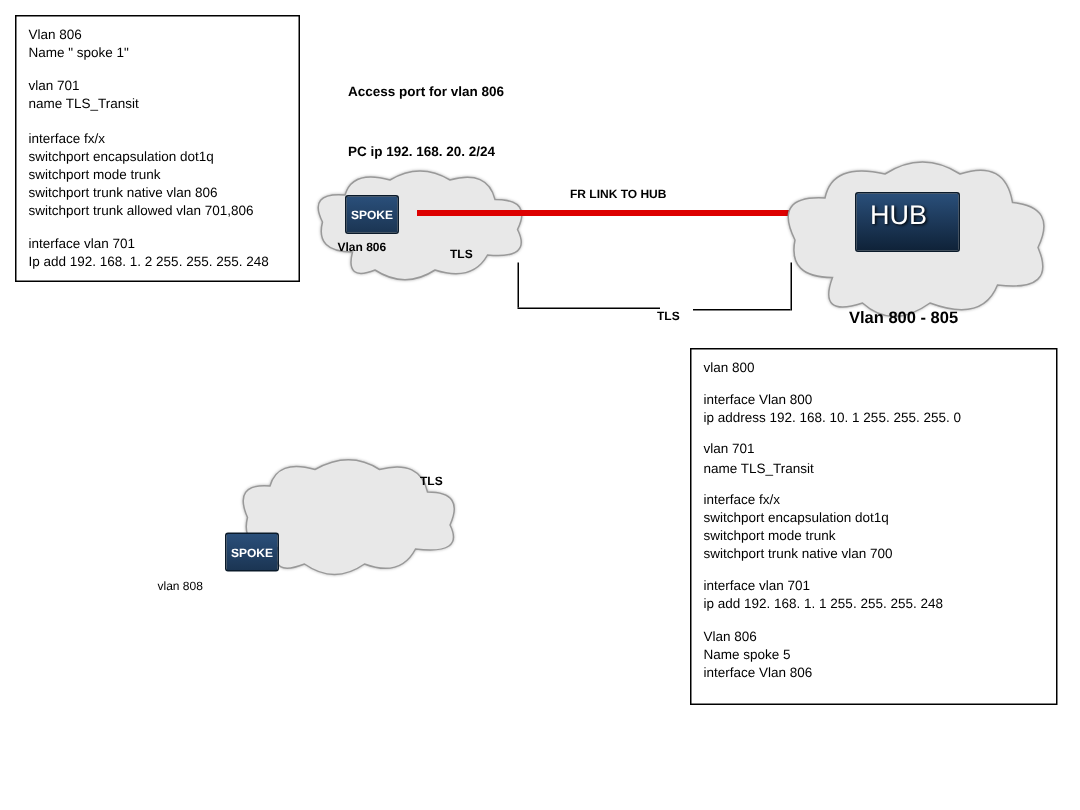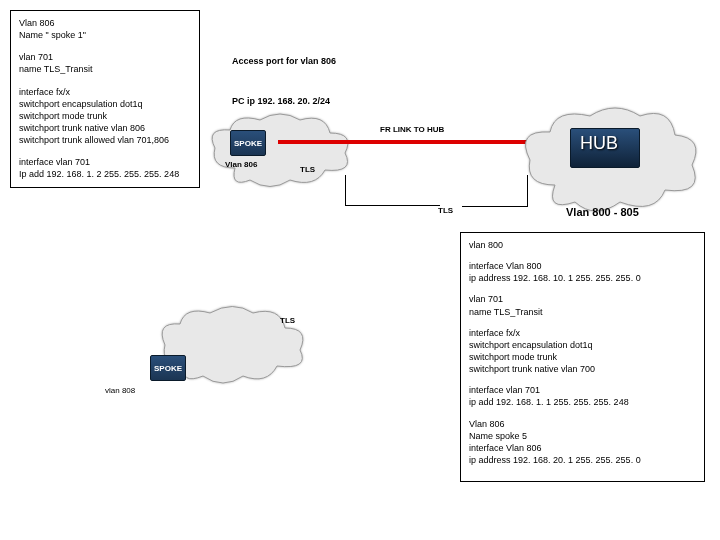--- a/index.html
+++ b/index.html
@@ -134,15 +134,14 @@
   <div class="cfg-line">switchport encapsulation dot1q</div>
   <div class="cfg-line">switchport mode trunk</div>
   <div class="cfg-line">switchport trunk native vlan 700</div>
   <div style="height:9px"></div>
   <div class="cfg-line">interface vlan 701</div>
   <div class="cfg-line">ip add 192. 168. 1. 1 255. 255. 255. 248</div>
   <div style="height:9px"></div>
   <div class="cfg-line">Vlan 806</div>
   <div class="cfg-line">Name spoke 5</div>
   <div class="cfg-line">interface Vlan 806</div>
-  <div class="cfg-line">ip address 192. 168. 20. 1 255. 255. 255. 0</div>
   <div style="height:9px"></div>
 </div>
 
 </body></html>

